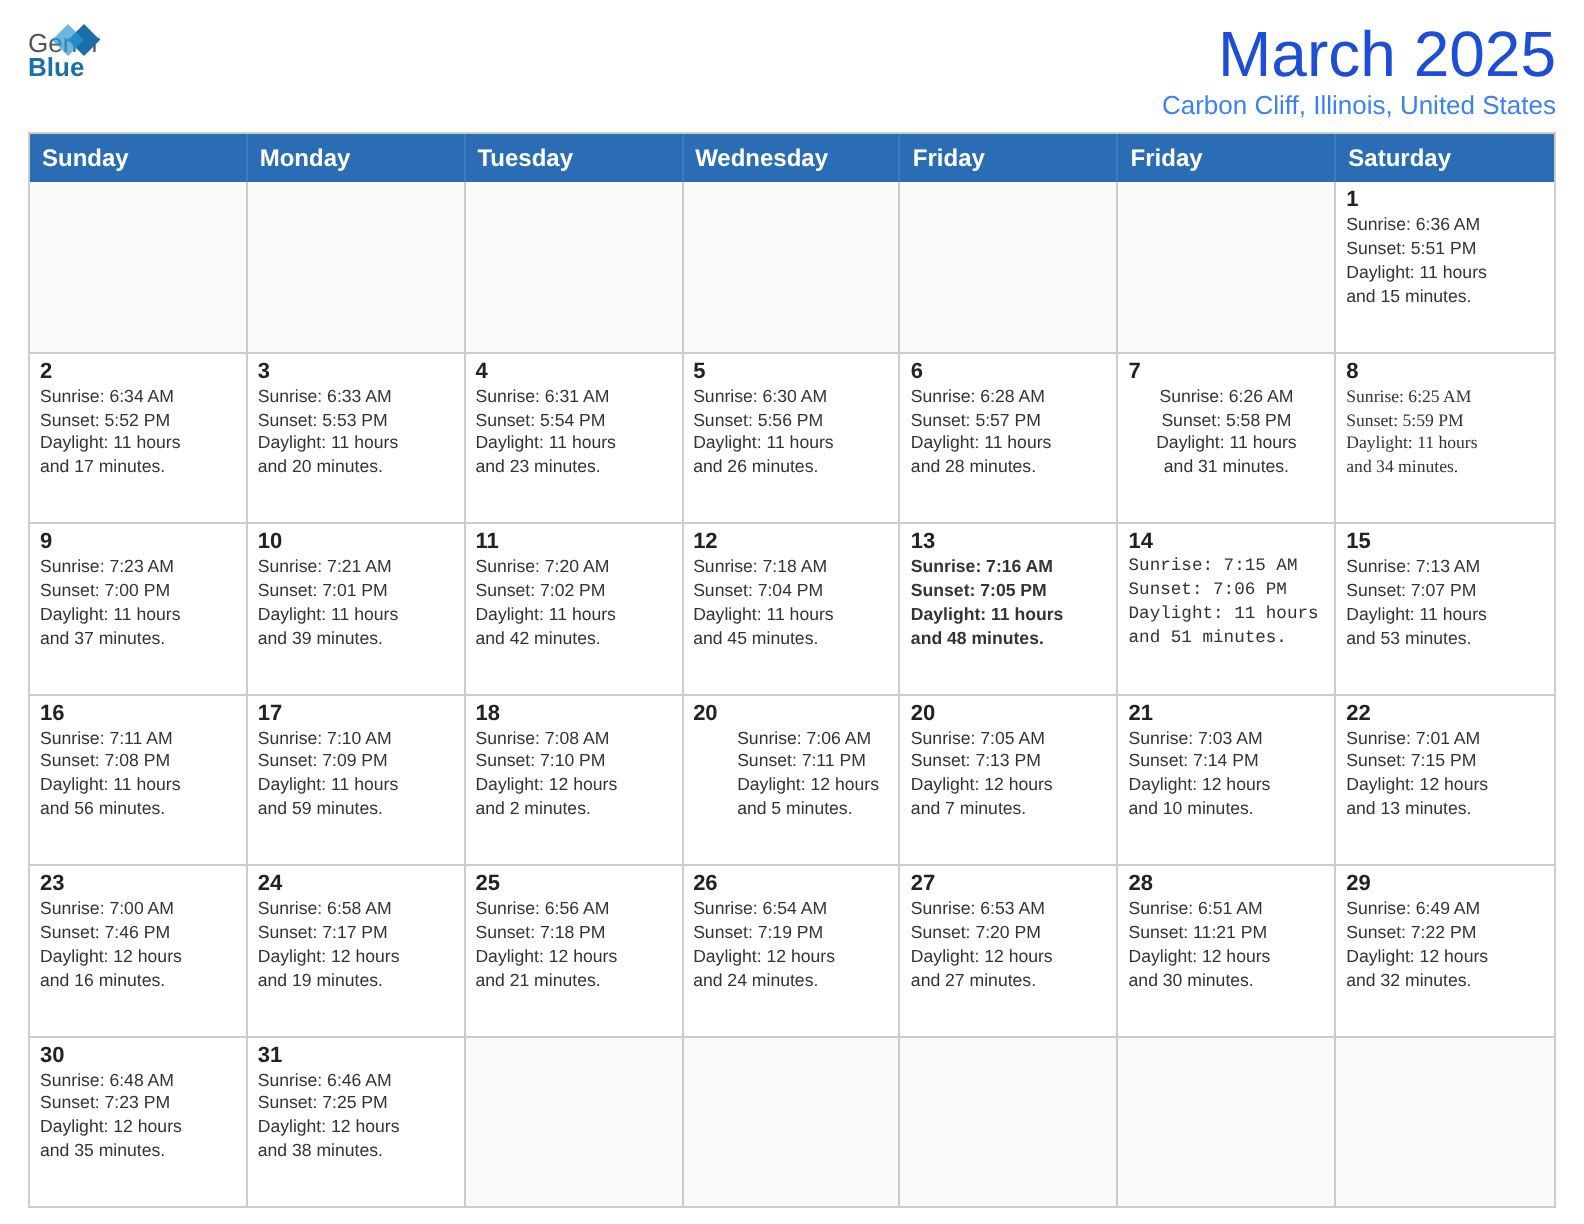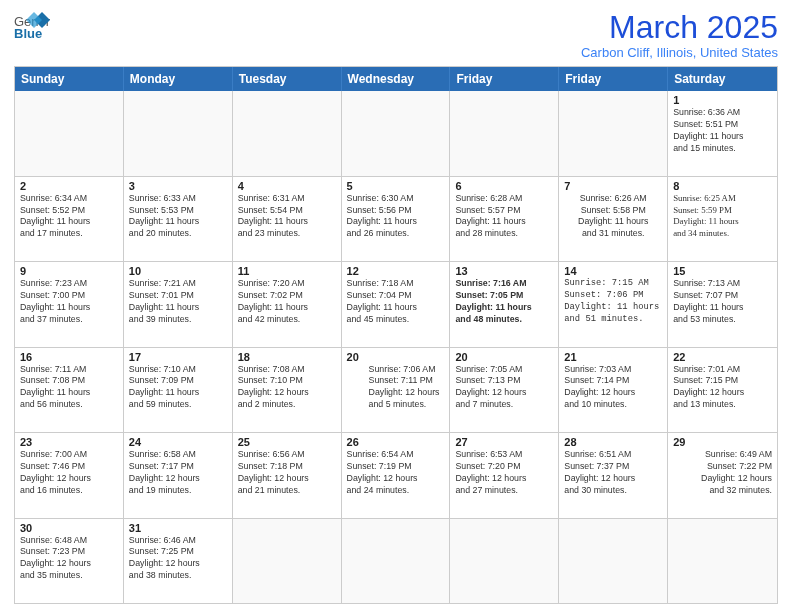--- a/index.html
+++ b/index.html
@@ -332,27 +332,27 @@
           <div class="cal-cell">
             <span class="day-num">27</span>
             <div class="sun-info" style="white-space: pre-line;">Sunrise: 6:53 AM
 Sunset: 7:20 PM
 Daylight: 12 hours
 and 27 minutes.</div>
           </div>
           <div class="cal-cell">
             <span class="day-num">28</span>
             <div class="sun-info" style="white-space: pre-line;">Sunrise: 6:51 AM
-Sunset: 7:37 PM
+Sunset: 11:21 PM
 Daylight: 12 hours
 and 30 minutes.</div>
           </div>
           <div class="cal-cell">
             <span class="day-num">29</span>
-            <div class="sun-info" style="white-space: pre-line; text-align: right;">Sunrise: 6:49 AM
+            <div class="sun-info" style="white-space: pre-line;">Sunrise: 6:49 AM
 Sunset: 7:22 PM
 Daylight: 12 hours
 and 32 minutes.</div>
           </div>
         </div>
         <div class="cal-row">
           <div class="cal-cell">
             <span class="day-num">30</span>
             <div class="sun-info" style="white-space: pre-line;">Sunrise: 6:48 AM
 Sunset: 7:23 PM

